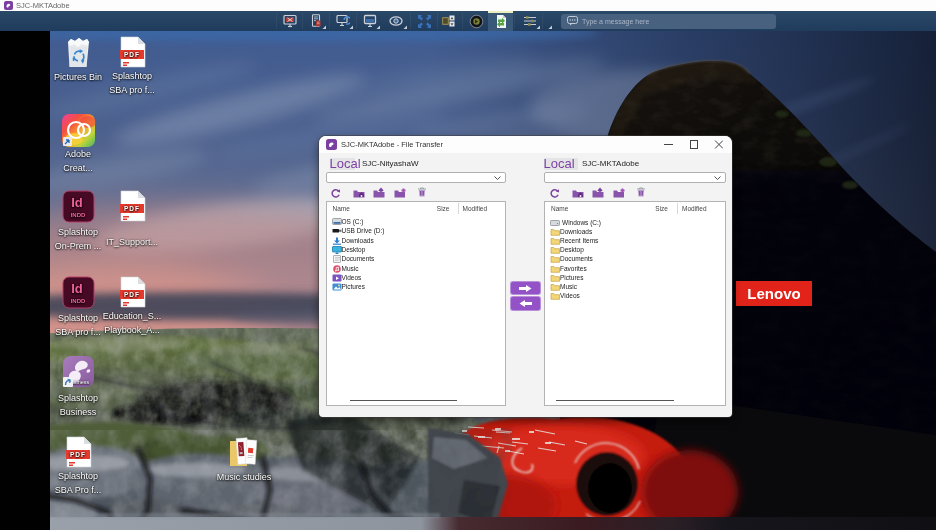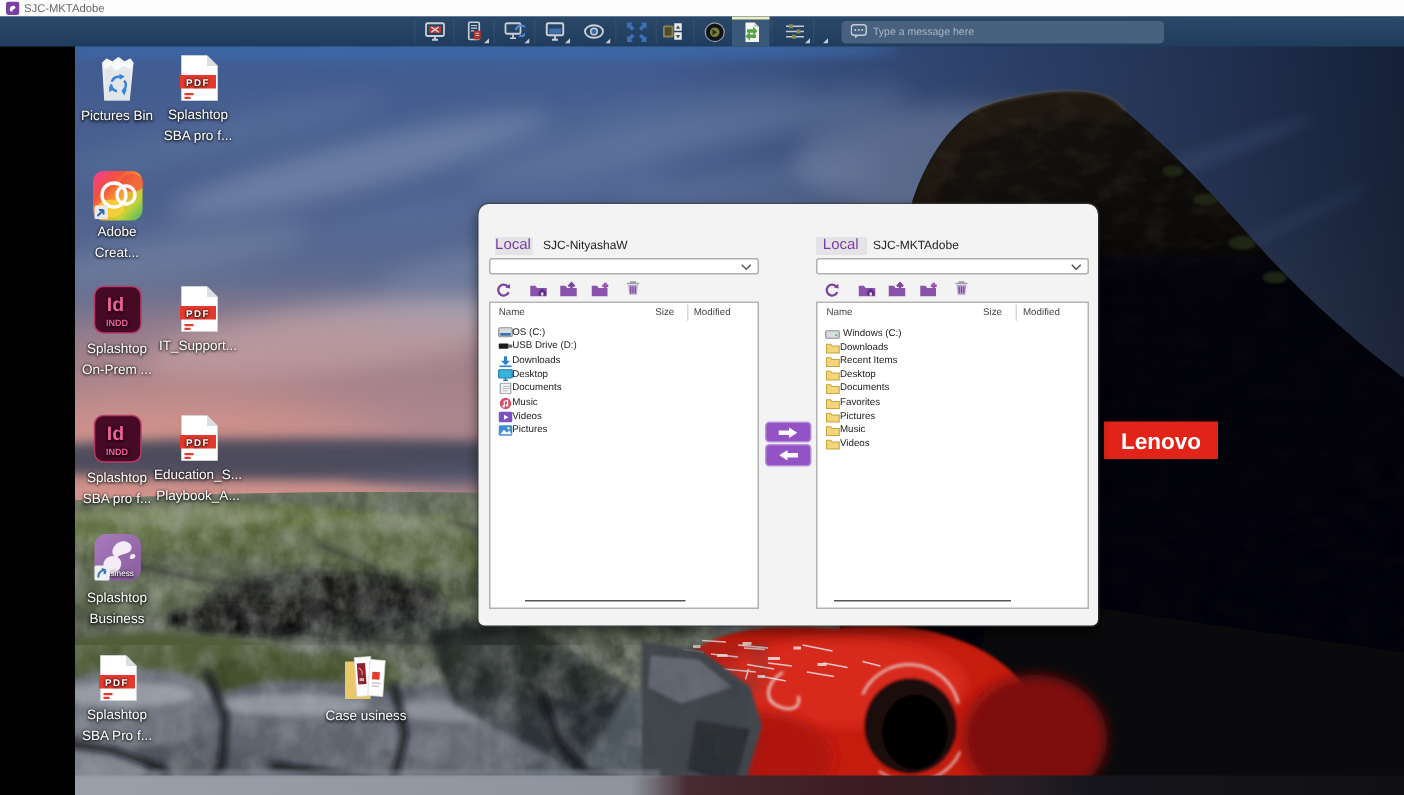--- a/index.html
+++ b/index.html
@@ -22,22 +22,22 @@
 .dic{position:absolute;width:62px;text-align:center;color:#fff;font-size:9px;line-height:13.5px;
  text-shadow:0 1px 2px rgba(0,0,0,0.9),0 0 2px rgba(0,0,0,0.8);}
 .dic svg{display:block;margin:0 auto;}
 
 #win{position:absolute;left:319px;top:136px;width:413px;height:281px;background:#f3f3f3;
  border-radius:7px 7px 4px 4px;box-shadow:0 0 0 1px rgba(60,60,60,0.55),0 4px 9px rgba(0,0,0,0.55);}
 #wtitle{position:absolute;left:0;top:0;width:100%;height:17px;background:#fdfdfd;
  border-radius:7px 7px 0 0;}
 #wtitle .t{position:absolute;left:22px;top:0;font-size:7.5px;line-height:17px;color:#333;}
 .wbtn{position:absolute;top:0;width:10px;height:17px;color:#222;}
-.panel-label{position:absolute;height:12px;background:#e4e4e7;color:#7b3fa2;font-size:10px;
- line-height:12px;text-align:center;}
+.panel-label{position:absolute;height:12px;background:#e4e4e7;color:#7b3fa2;font-size:13px;
+ line-height:12px;text-align:left;}
 .host{position:absolute;font-size:8px;color:#222;}
 .combo{position:absolute;height:11px;background:#fff;border:1px solid #b0b0b0;border-radius:2px;box-sizing:border-box;}
 .flist{position:absolute;background:#fff;border:1px solid #b3b3b3;box-sizing:border-box;}
 .fhead{position:absolute;top:0;left:0;right:0;height:13px;font-size:6.5px;color:#444;}
 .vsep{position:absolute;top:1px;height:11px;width:1px;background:#d8d8d8;}
 .frow{position:absolute;left:0;right:0;height:9.35px;font-size:6.5px;color:#222;}
 .frow .lb{position:absolute;left:15px;top:0;line-height:9.35px;white-space:nowrap;}
 .frow svg{position:absolute;left:5px;top:1px;}
 .thumb{position:absolute;height:1px;background:#555;}
 .abtn{position:absolute;left:192px;width:29px;background:#9353c7;border-radius:2px;
@@ -313,21 +313,21 @@
 </div>
 <div class="dic" style="left:101px;top:190px">
  <svg width="28" height="32" viewBox="0 0 28 32">
   <path d="M3,1 h17 l7,7 v23 h-24 Z" fill="#fff" stroke="#cfd2d6" stroke-width="0.6"></path>
   <path d="M20,1 l7,7 h-7 Z" fill="#dadde1"></path>
   <rect x="2" y="14" width="24" height="9" fill="#e6392d"></rect>
   <text x="14" y="21" font-size="6.5" font-weight="bold" fill="#fff" text-anchor="middle" letter-spacing="1">PDF</text>
   <rect x="5" y="26" width="6" height="1.5" fill="#e6392d"></rect>
   <rect x="5" y="28.5" width="4" height="1.5" fill="#e6392d"></rect>
  </svg>
- <div style="margin-top:2px">IT_Support...</div>
+ <div style="margin-top:14px">IT_Support...</div>
 </div>
 <div class="dic" style="left:47px;top:276px">
  <svg width="33" height="33" viewBox="0 0 33 33">
   <rect x="1" y="1" width="31" height="31" rx="6" fill="#470a24" stroke="#b43d68" stroke-width="1"></rect>
   <text x="15" y="17" font-size="13" font-weight="bold" fill="#f0609a" text-anchor="middle">Id</text>
   <text x="16" y="27" font-size="6" font-weight="bold" fill="#f0609a" text-anchor="middle">INDD</text>
  </svg>
  <div style="margin-top:3px">Splashtop<br>SBA pro f...</div>
 </div>
 <div class="dic" style="left:101px;top:276px">
@@ -379,21 +379,21 @@
    <path d="M10.5,8 c1.5,1 2.5,3 2,5" stroke="#d8808a" stroke-width="0.8" fill="none"></path>
    <rect x="10.5" y="15" width="3" height="2" fill="#c8b8b8"></rect>
   </g>
   <g transform="rotate(4 22 15)">
    <rect x="17" y="3" width="10" height="24" fill="#fdfdfd" stroke="#d8d8d8" stroke-width="0.5"></rect>
    <rect x="19" y="11" width="5" height="5" fill="#e23d2e"></rect>
    <rect x="19" y="18" width="6" height="1" fill="#c8c8c8"></rect>
    <rect x="19" y="20" width="5" height="1" fill="#c8c8c8"></rect>
   </g>
  </svg>
- <div style="margin-top:3px">Case usiness</div>
+ <div style="margin-top:3px">Music studies</div>
 </div>
 <div id="tb-white">
  <svg width="9" height="9" style="position:absolute;left:4px;top:1px">
       <rect width="9" height="9" rx="2" fill="#7b3fa2"></rect>
       <path d="M2.5,5.5 C2.5,3.5 4,2.5 5.5,3 C6.5,3.4 6.5,4.5 5.5,5 C4.5,5.5 4,5.8 4.5,6.5 C3.5,6.8 2.5,6.5 2.5,5.5 Z" fill="#fff"></path>
     </svg>
  <div class="ttl">SJC-MKTAdobe</div>
 </div>
 <div id="tb-navy">
 <div class="sep" style="left:276px"></div>
@@ -493,20 +493,36 @@
         <rect x="0.5" y="0.5" width="10" height="7" rx="2" fill="none" stroke="#c3cbd8" stroke-width="1"></rect>
         <path d="M3,7.5 l0,2 l2.5,-2 Z" fill="#c3cbd8"></path>
         <circle cx="3.2" cy="4" r="0.7" fill="#c3cbd8"></circle>
         <circle cx="5.5" cy="4" r="0.7" fill="#c3cbd8"></circle>
         <circle cx="7.8" cy="4" r="0.7" fill="#c3cbd8"></circle>
       </svg>
  <span>Type a message here</span>
 </div>
 </div>
 <div id="win">
+<div id="wtitle">
+ <svg width="11" height="11" style="position:absolute;left:7px;top:3px">
+        <rect width="11" height="11" rx="2.5" fill="#7b3fa2"></rect>
+        <path d="M3,6.7 C3,4.3 4.8,3.1 6.7,3.7 C7.9,4.2 7.9,5.5 6.7,6.1 C5.5,6.7 4.9,7 5.5,7.9 C4.3,8.2 3,7.9 3,6.7 Z" fill="#fff"></path>
+      </svg>
+ <div class="t">SJC-MKTAdobe - File Transfer</div>
+ <svg class="wbtn" style="left:344px" width="12" height="17">
+        <path d="M1,8.5 h10" stroke="#444" stroke-width="1"></path>
+      </svg>
+ <svg class="wbtn" style="left:369px" width="12" height="17">
+        <rect x="2.5" y="4.5" width="7" height="8" fill="none" stroke="#444" stroke-width="1"></rect>
+      </svg>
+ <svg class="wbtn" style="left:394px" width="12" height="17">
+        <path d="M2,4.5 l8,8 M10,4.5 l-8,8" stroke="#444" stroke-width="1"></path>
+      </svg>
+</div>
 <div class="panel-label" style="left:10.5px;top:22px;width:25px">Local</div>
 <div class="host" style="left:43px;top:22px;line-height:12px">SJC-NityashaW</div>
 <div class="panel-label" style="left:224.5px;top:22px;width:34px">Local</div>
 <div class="host" style="left:263px;top:22px;line-height:12px">SJC-MKTAdobe</div>
 <div class="combo" style="left:6.5px;top:35.5px;width:180px">
  <svg width="7" height="5" style="position:absolute;right:4px;top:3px">
         <path d="M0.5,0.5 L3.5,3.5 L6.5,0.5" stroke="#555" stroke-width="1" fill="none"></path>
       </svg>
     </div>
 <div class="combo" style="left:225px;top:35.5px;width:182px">

